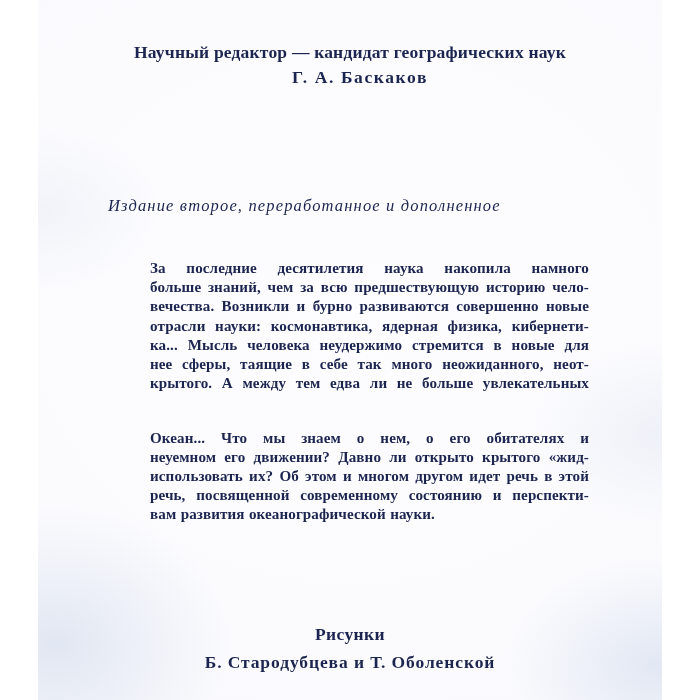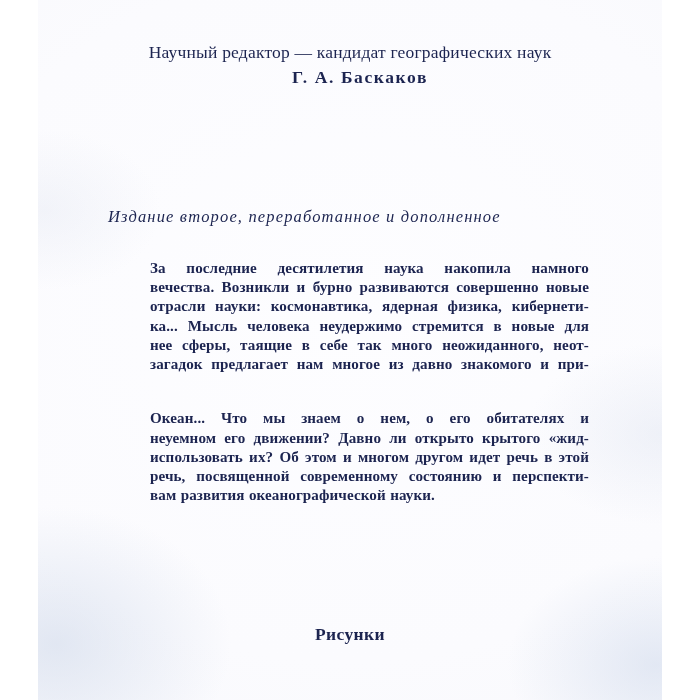--- a/index.html
+++ b/index.html
@@ -50,40 +50,40 @@
 
   
   .editor-block {
     position: absolute;
     left: 0;
     right: 0;
     top: 40px;
     text-align: center;
   }
   .editor-line {
-    font-weight: normal;
+    font-weight: bold;
     font-size: 17.5px;
     line-height: 25px;
     letter-spacing: 0.2px;
     white-space: nowrap;
   }
   .editor-name {
     font-weight: bold;
     font-size: 17.5px;
     line-height: 25px;
     letter-spacing: 1.6px;
     white-space: nowrap;
     margin-left: 20px;
   }
 
   
   .edition-note {
     position: absolute;
     left: 108px;
-    top: 207px;
+    top: 196px;
     font-style: italic;
     font-size: 16.5px;
     letter-spacing: 1.15px;
     white-space: nowrap;
   }
 
   
   .body-text {
     position: absolute;
     left: 99px;
@@ -160,35 +160,37 @@
       <div class="editor-line">Научный редактор — кандидат географических наук</div>
       <div class="editor-name">Г. А. Баскаков</div>
     </div>
 
     <div class="edition-note">Издание второе, переработанное и дополненное</div>
 
     <div class="body-text">
 
       <div class="body-par">
         <span class="tline indent-first">За последние десятилетия наука накопила намного</span>
+        <span class="tline">больше знаний, чем за всю предшествующую историю чело-</span>
         <span class="tline">вечества. Возникли и бурно развиваются совершенно новые</span>
         <span class="tline">отрасли науки: космонавтика, ядерная физика, кибернети-</span>
         <span class="tline">ка... Мысль человека неудержимо стремится в новые для</span>
         <span class="tline">нее сферы, таящие в себе так много неожиданного, неот-</span>
-        <span class="tline">загадок предлагает нам многое из давно знакомого и при-</span>
+        <span class="tline">крытого. А между тем едва ли не больше увлекательных</span>
       </div>
 
       <div class="body-par">
         <span class="tline indent-first">Океан... Что мы знаем о нем, о его обитателях и</span>
         <span class="tline">неуемном его движении? Давно ли открыто крытого «жид-</span>
         <span class="tline">использовать их? Об этом и многом другом идет речь в этой</span>
         <span class="tline">речь, посвященной современному состоянию и перспекти-</span>
         <span class="tline ragged">вам развития океанографической науки.</span>
       </div>
 
     </div>
 
     <div class="footer-block">
       <div class="footer-title">Рисунки</div>
+      <div class="footer-names">Б. Стародубцева и Т. Оболенской</div>
     </div>
 
   </div>
 </div>
 
 </body></html>

